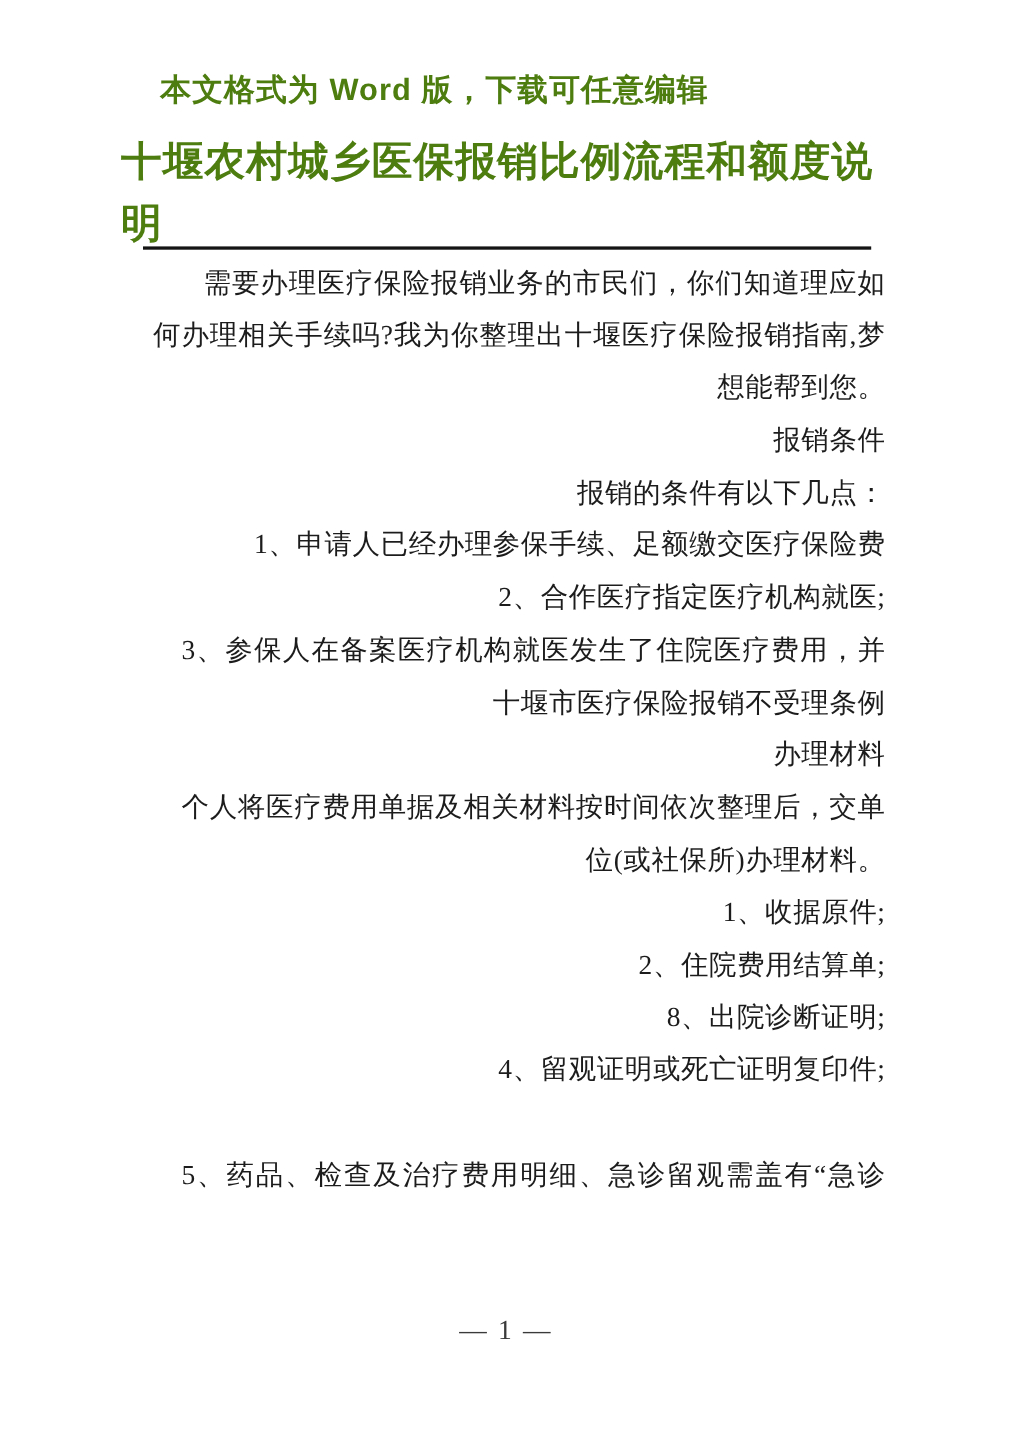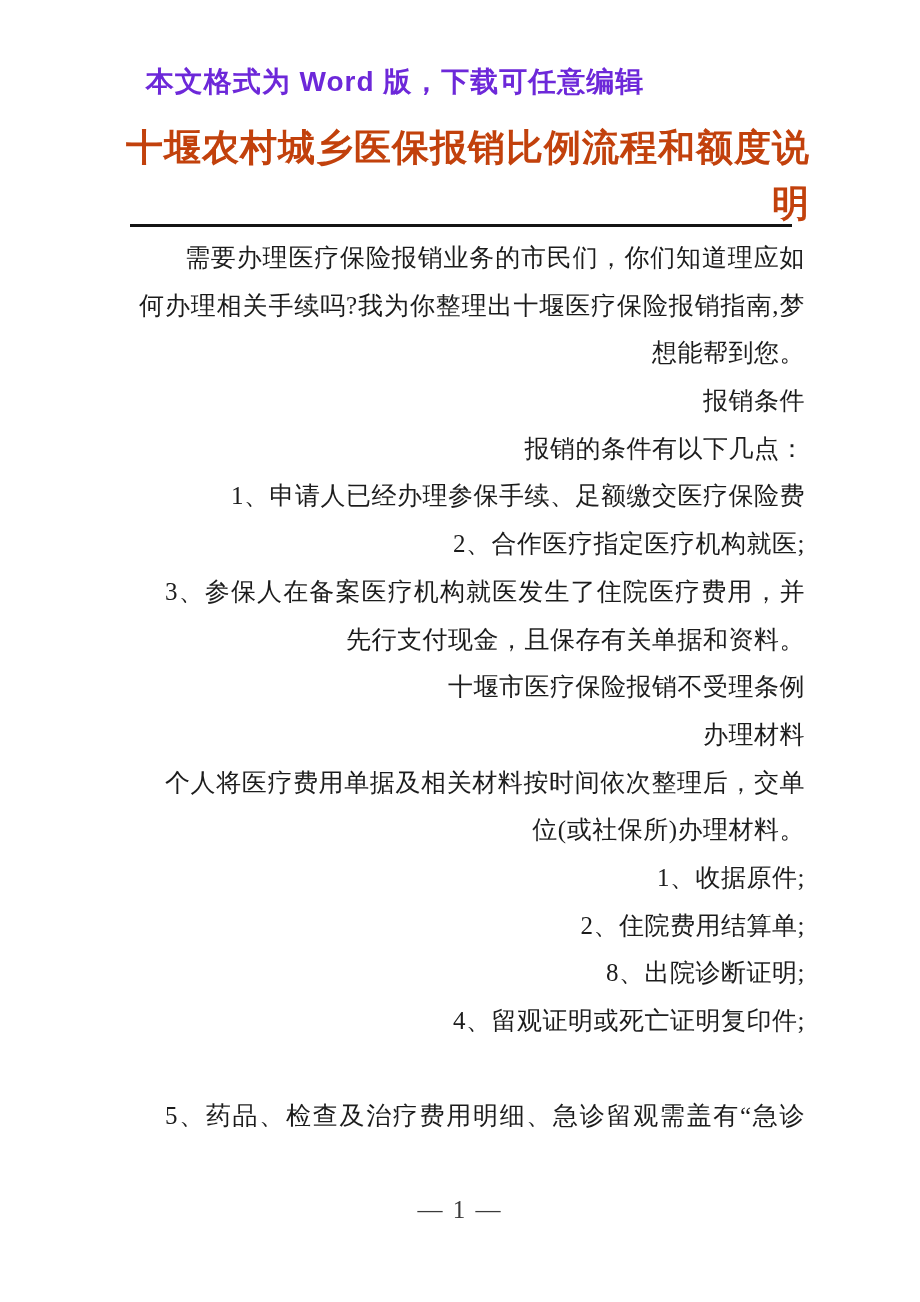--- a/index.html
+++ b/index.html
@@ -19,34 +19,34 @@
   .red-notice {
     position: absolute;
     top: 64px;
     left: 0;
     width: 790px;
     text-align: center;
     font-family: "Liberation Sans", sans-serif;
     font-weight: 700;
     font-size: 28px;
     line-height: 36px;
-    color: #6d28d9;
+    color: #4d7c0f;
     letter-spacing: 1px;
   }
   .doc-title {
     position: absolute;
     top: 120px;
     left: 110px;
     width: 700px;
-    text-align: right;
+    text-align: left;
     font-family: "Liberation Serif", serif;
     font-weight: 700;
     font-size: 37px;
     line-height: 56px;
-    color: #c2410c;
+    color: #4d7c0f;
     letter-spacing: 1px;
   }
   .title-divider {
     position: absolute;
     top: 224px;
     left: 130px;
     width: 662px;
     height: 0;
     border-top: 3px solid #141414;
   }
@@ -101,21 +101,20 @@
 
   <div class="doc-body">
     <div class="line j i46">需要办理医疗保险报销业务的市民们，你们知道理应如</div>
     <div class="line j">何办理相关手续吗?我为你整理出十堰医疗保险报销指南,梦</div>
     <div class="line">想能帮到您。</div>
     <div class="line i26">报销条件</div>
     <div class="line i26">报销的条件有以下几点：</div>
     <div class="line i26">1、申请人已经办理参保手续、足额缴交医疗保险费</div>
     <div class="line i26">2、合作医疗指定医疗机构就医;</div>
     <div class="line j i26">3、参保人在备案医疗机构就医发生了住院医疗费用，并</div>
-    <div class="line">先行支付现金，且保存有关单据和资料。</div>
     <div class="line i26">十堰市医疗保险报销不受理条例</div>
     <div class="line i26">办理材料</div>
     <div class="line j i26">个人将医疗费用单据及相关材料按时间依次整理后，交单</div>
     <div class="line">位(或社保所)办理材料。</div>
     <div class="line i26">1、收据原件;</div>
     <div class="line i26">2、住院费用结算单;</div>
     <div class="line i26">8、出院诊断证明;</div>
     <div class="line i26">4、留观证明或死亡证明复印件;</div>
     <div class="line"></div>
     <div class="line j i26">5、药品、检查及治疗费用明细、急诊留观需盖有“急诊</div>

